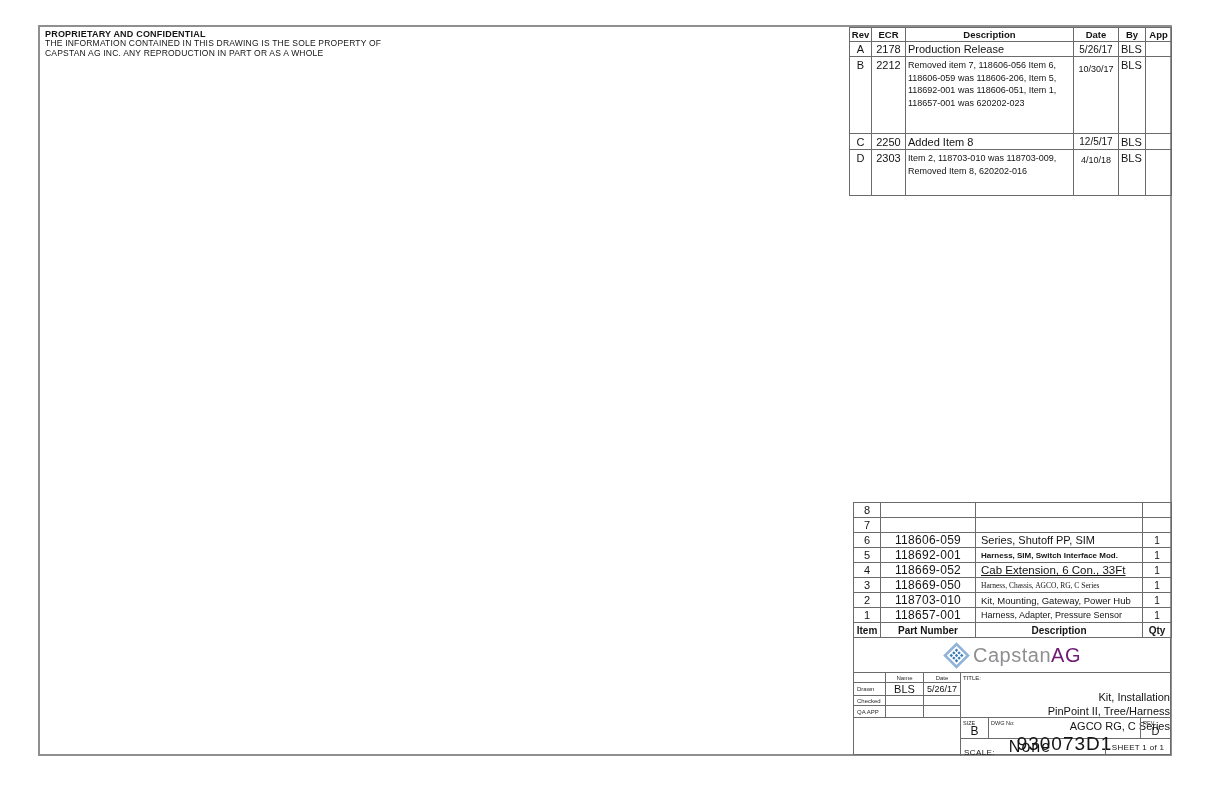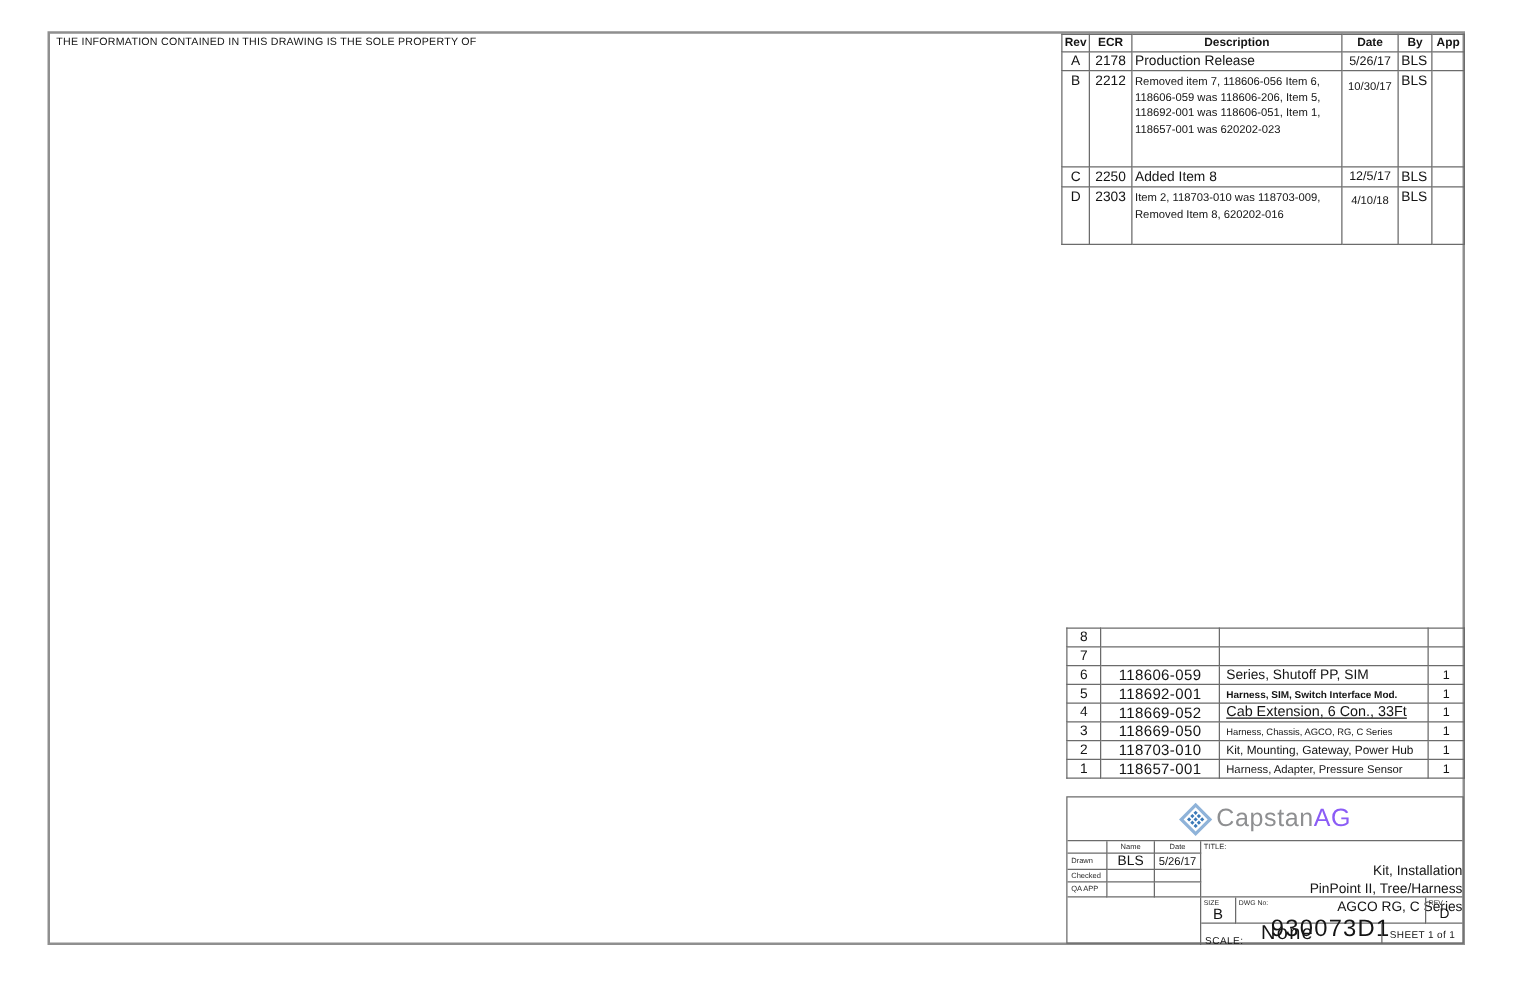--- a/index.html
+++ b/index.html
@@ -40,33 +40,33 @@
   .bom-table th { font-size: 10px; font-weight: bold; height: 15px; }
   .bi { font-size: 11px; text-align: center; }
   .bp { font-size: 12px; text-align: center; letter-spacing: 0.3px; }
   .bq { font-size: 10px; text-align: center; }
   .bd { padding-left: 5px !important; }
   .d-11  { font-size: 11px; }
   .d-115 { font-size: 11.5px; text-decoration: underline; }
   .d-95  { font-size: 9.5px; }
   .d-9   { font-size: 9px; }
   .d-8   { font-size: 8px; font-weight: bold; }
-  .d-75  { font-size: 7.5px; }
+  .d-75  { font-size: 7.5px; font-family: Liberation Serif, serif; }
 
   
   .tb { position: absolute; left: 853px; top: 637px; width: 318px; height: 118px;
         border: 1px solid #6b6b6b; }
   .tb .abs { position: absolute; }
   .bdr-r { border-right: 1px solid #6b6b6b; }
   .bdr-b { border-bottom: 1px solid #6b6b6b; }
 
   .logo-cell { left: 0; top: 0; width: 316px; height: 35px;
                display: flex; align-items: center; justify-content: center; gap: 3px; }
   .logo-text { font-size: 20px; color: #8e8f91; letter-spacing: 0.5px; }
-  .logo-ag   { color: #8b5cf6; }
+  .logo-ag   { color: #701a75; }
 
   .tiny  { font-size: 6px;  color: #2a2a2a; }
   .tiny5 { font-size: 5.5px; color: #2a2a2a; }
 
   .tb-grid-cell { position: absolute; display: flex; align-items: center; }
   .lab { padding-left: 3px; }
 
   .title-cell { left: 107px; top: 35px; width: 209px; height: 45px; }
   .title-label { position: absolute; left: 2px; top: 2px; }
   .title-lines { position: absolute; left: 0; top: 17px; width: 100%; text-align: right; }
@@ -85,21 +85,23 @@
   .scale-lab { font-size: 8px; padding-left: 3px; letter-spacing: 0.4px; margin-top: 11px; }
   .scale-val { font-size: 16px; padding-left: 14px; letter-spacing: 1px; }
   .sheet-lab { font-size: 8px; width: 100%; text-align: center; letter-spacing: 0.3px; }
 </style>
 </head>
 <body>
 
 <div class="sheet-border"></div>
 
 <div class="proprietary">
+  <div class="prop-title">PROPRIETARY AND CONFIDENTIAL</div>
   <div class="prop-line">THE INFORMATION CONTAINED IN THIS DRAWING IS THE SOLE PROPERTY OF</div>
+  <div class="prop-line">CAPSTAN AG INC. ANY REPRODUCTION IN PART OR AS A WHOLE</div>
 </div>
 
 <table class="rev-table">
   <colgroup>
       <col style="width:22px">
       <col style="width:34px">
       <col style="width:168px">
       <col style="width:45px">
       <col style="width:27px">
       <col style="width:26px">
@@ -196,20 +198,26 @@
     <td class="bi">2</td>
     <td class="bp">118703-010</td>
     <td class="bd d-95">Kit, Mounting, Gateway, Power Hub</td>
     <td class="bq">1</td>
   </tr>
   <tr>
     <td class="bi">1</td>
     <td class="bp">118657-001</td>
     <td class="bd d-9">Harness, Adapter, Pressure Sensor</td>
     <td class="bq">1</td>
+  </tr>
+  <tr>
+    <th>Item</th>
+    <th>Part Number</th>
+    <th>Description</th>
+    <th>Qty</th>
   </tr>
 </tbody>
   </table>
 
 <div class="tb">
 
   <div class="abs logo-cell bdr-b">
     <svg width="27" height="27" viewBox="0 0 27 27">
       <g transform="rotate(45 13.5 13.5)">
         <rect x="5.4" y="5.4" width="16.2" height="16.2" fill="#ffffff" stroke="#8fb3d9" stroke-width="2.6"></rect>

